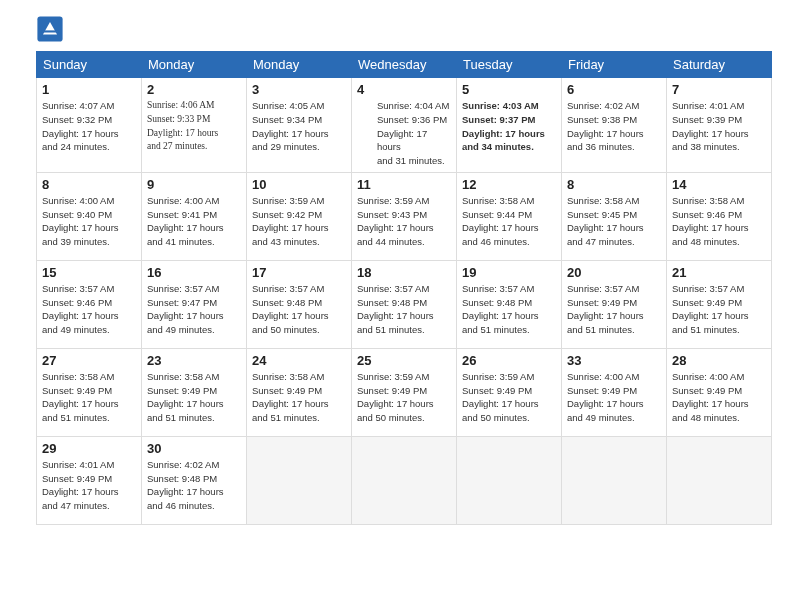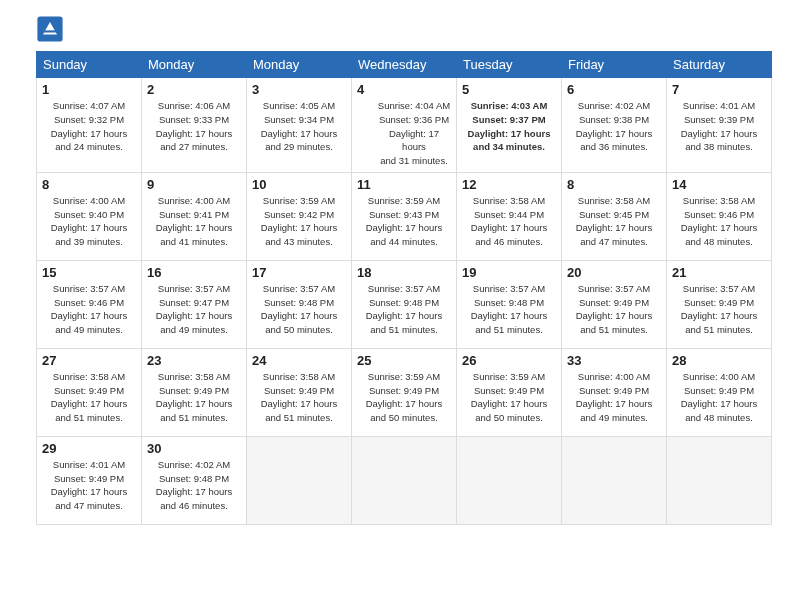--- a/index.html
+++ b/index.html
@@ -85,21 +85,20 @@
     .day-num {
       font-size: 13px;
       font-weight: bold;
       color: #222;
       display: block;
       margin-bottom: 2px;
     }
     .day-info {
       line-height: 1.45;
       color: #333;
-      text-align: center;
     }
     table {
       width: 100%;
       border-collapse: collapse;
     }
   </style>
 </head>
 <body>
 
 <div class="page">
@@ -136,21 +135,21 @@
     <tr>
           <td>
             <span class="day-num">1</span>
             <div class="day-info" style="white-space: pre-line;">Sunrise: 4:07 AM
 Sunset: 9:32 PM
 Daylight: 17 hours
 and 24 minutes.</div>
           </td>
           <td>
             <span class="day-num">2</span>
-            <div class="day-info" style="white-space: pre-line;">Sunrise: 4:06 AM
+            <div class="day-info" style="white-space: pre-line; font-family: Liberation Serif, serif;">Sunrise: 4:06 AM
 Sunset: 9:33 PM
 Daylight: 17 hours
 and 27 minutes.</div>
           </td>
           <td>
             <span class="day-num">3</span>
             <div class="day-info" style="white-space: pre-line;">Sunrise: 4:05 AM
 Sunset: 9:34 PM
 Daylight: 17 hours
 and 29 minutes.</div>

